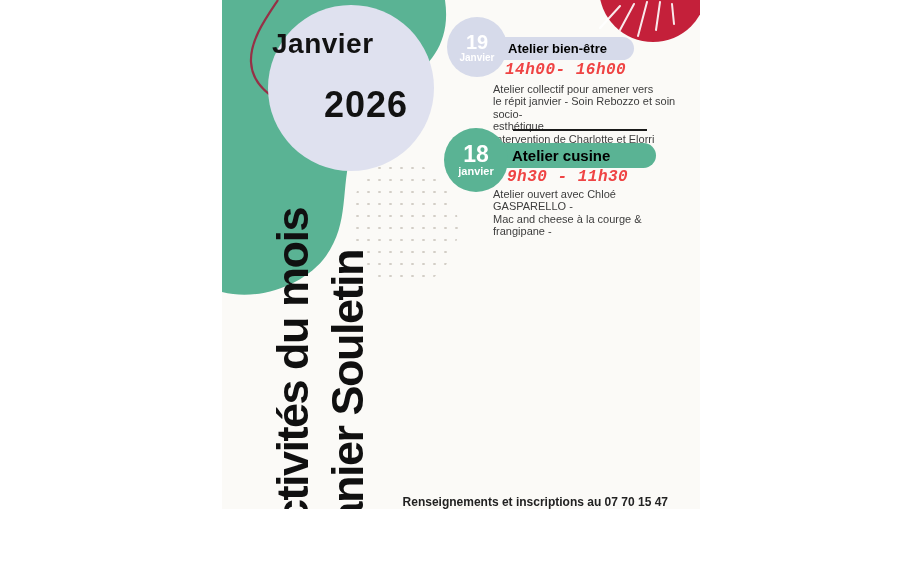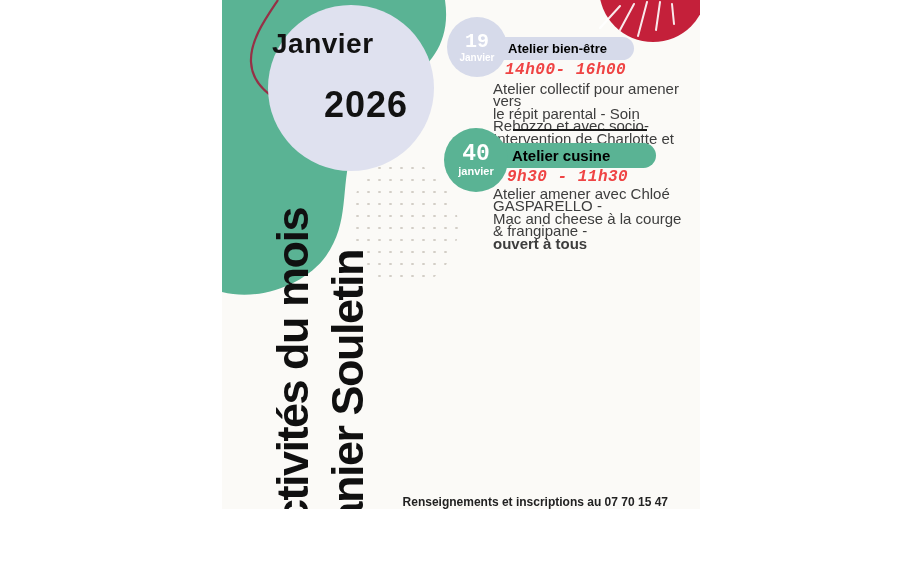--- a/index.html
+++ b/index.html
@@ -38,21 +38,21 @@
     letter-spacing:-1.5px;white-space:nowrap;
   }
 
   
   .event-badge{
     position:absolute;border-radius:50%;color:#ffffff;text-align:center;
     display:flex;flex-direction:column;align-items:center;justify-content:center;
   }
   .badge-1{left:225px;top:17px;width:60px;height:60px;background:var(--c-lavender-soft,#d6daea);}
   .badge-2{left:222px;top:128px;width:64px;height:64px;background:var(--c-green,#5ab394);}
-  .badge-day{font-family:Liberation Mono, monospace;font-weight:700;}
+  .badge-day{font-family:Liberation Sans, sans-serif;font-weight:700;}
   .badge-1 .badge-day{font-size:20px;line-height:20px;}
   .badge-2 .badge-day{font-size:23px;line-height:22px;}
   .badge-month{font-weight:700;}
   .badge-1 .badge-month{font-size:10px;}
   .badge-2 .badge-month{font-size:11px;}
 
   .event-pill{
     position:absolute;color:#000000;font-weight:700;display:flex;align-items:center;
   }
   .pill-1{left:250px;top:37px;width:162px;height:23px;border-radius:12px;
@@ -61,21 +61,21 @@
     background:var(--c-green,#5ab394);font-size:15px;padding-left:32px;box-sizing:border-box;}
 
   .event-time{
     position:absolute;font-family:Liberation Mono, monospace;font-style:italic;font-weight:700;
     font-size:16px;color:#ef4444;letter-spacing:.5px;
   }
   .time-1{left:283px;top:61px;}
   .time-2{left:285px;top:168px;}
 
   .event-desc{
-    position:absolute;font-size:15px;line-height:12.4px;color:#3d3d3d;width:190px;
+    position:absolute;font-size:11px;line-height:12.4px;color:#3d3d3d;width:190px;
   }
   .desc-1{left:271px;top:83px;}
   .desc-2{left:271px;top:188px;}
   .desc-bold{font-weight:700;}
 
   .underline-1{
     position:absolute;left:291px;top:129px;width:134px;height:2px;background:#1a1a1a;
   }
 
   .contact{
@@ -119,36 +119,36 @@
   <div class="event-pill pill-1">
     <span>Atelier bien-être</span>
   </div>
   <div class="event-badge badge-1">
     <div class="badge-day">19</div>
     <div class="badge-month">Janvier</div>
   </div>
   <div class="event-time time-1">14h00- 16h00</div>
   <div class="event-desc desc-1">
     <div>Atelier collectif pour amener vers</div>
-    <div>le répit parental - Soin Rebozzo et avec socio-</div>
+    <div>le répit janvier - Soin Rebozzo et soin socio-</div>
+    <div>esthétique</div>
     <div>Intervention de Charlotte et Elorri</div>
   </div>
   <div class="underline-1"></div>
 
   <div class="event-pill pill-2">
     <span>Atelier cusine</span>
   </div>
   <div class="event-badge badge-2">
-    <div class="badge-day">40</div>
+    <div class="badge-day">18</div>
     <div class="badge-month">janvier</div>
   </div>
   <div class="event-time time-2">9h30 - 11h30</div>
   <div class="event-desc desc-2">
-    <div>Atelier amener avec Chloé GASPARELLO -</div>
+    <div>Atelier ouvert avec Chloé GASPARELLO -</div>
     <div>Mac and cheese à la courge &amp; frangipane -</div>
-    <div class="desc-bold">ouvert à tous</div>
   </div>
 
   <div class="contact">
     <div>Renseignements et inscriptions au 07 70 15 47 61</div>
   </div>
 
 </div>
 
 </body></html>

